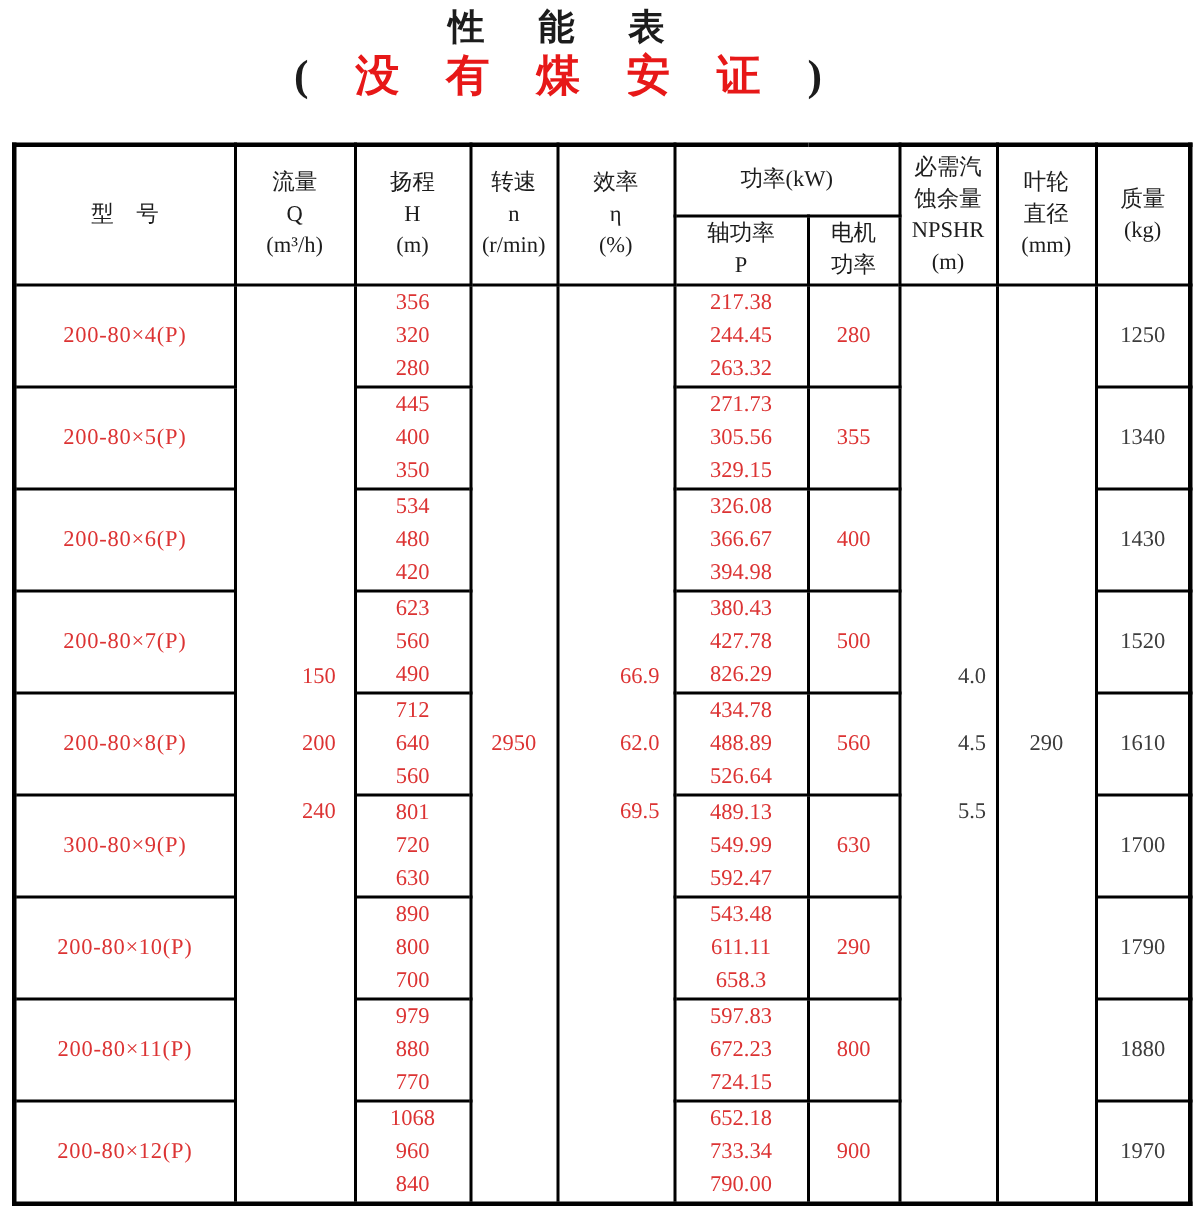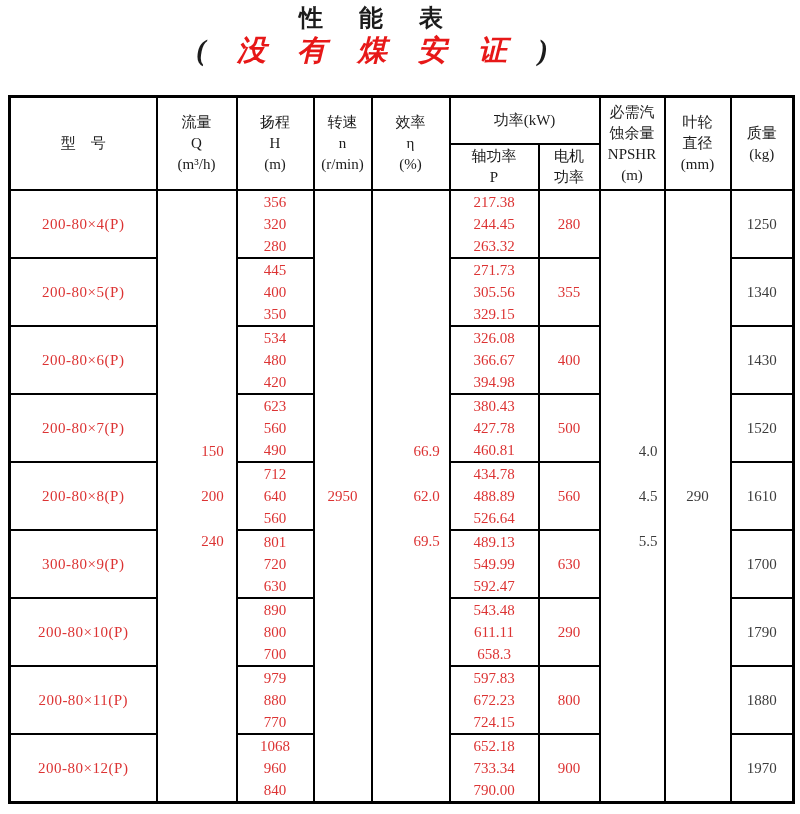--- a/index.html
+++ b/index.html
@@ -18,21 +18,21 @@
   .page{position:relative;width:752px;height:814px;background:#fff;}
 
   .doc-title{
     position:absolute;top:2px;left:0;width:100%;
     text-align:center;font-size:24px;font-weight:bold;
     letter-spacing:10px;word-spacing:10px;color:var(--ink);
   }
   .doc-subtitle{
     position:absolute;top:31px;left:0;width:100%;
     text-align:center;font-size:29px;font-weight:bold;
-    letter-spacing:8px;word-spacing:8px;font-style:italic;
+    letter-spacing:8px;word-spacing:8px;
   }
   .doc-subtitle .paren{color:var(--ink);font-weight:600;}
   .doc-subtitle .red-text{color:var(--title-red);}
 
   table.perf{
     position:absolute;left:8px;top:95px;width:784px;
     border-collapse:collapse;table-layout:fixed;
     border:3px solid var(--line);
     background:#fff;
   }
@@ -229,21 +229,21 @@
       <span class="model-label">200-80×7(P)</span>
     </td>
     <td class="red stack3">
       <div>623</div>
       <div>560</div>
       <div>490</div>
     </td>
     <td class="red stack3">
       <div>380.43</div>
       <div>427.78</div>
-      <div>460.81</div>
+      <div>826.29</div>
     </td>
     <td class="red">
       <span>500</span>
     </td>
     <td class="dark">
       <span>1520</span>
     </td>
   </tr>
         <tr>
     <td class="red">

